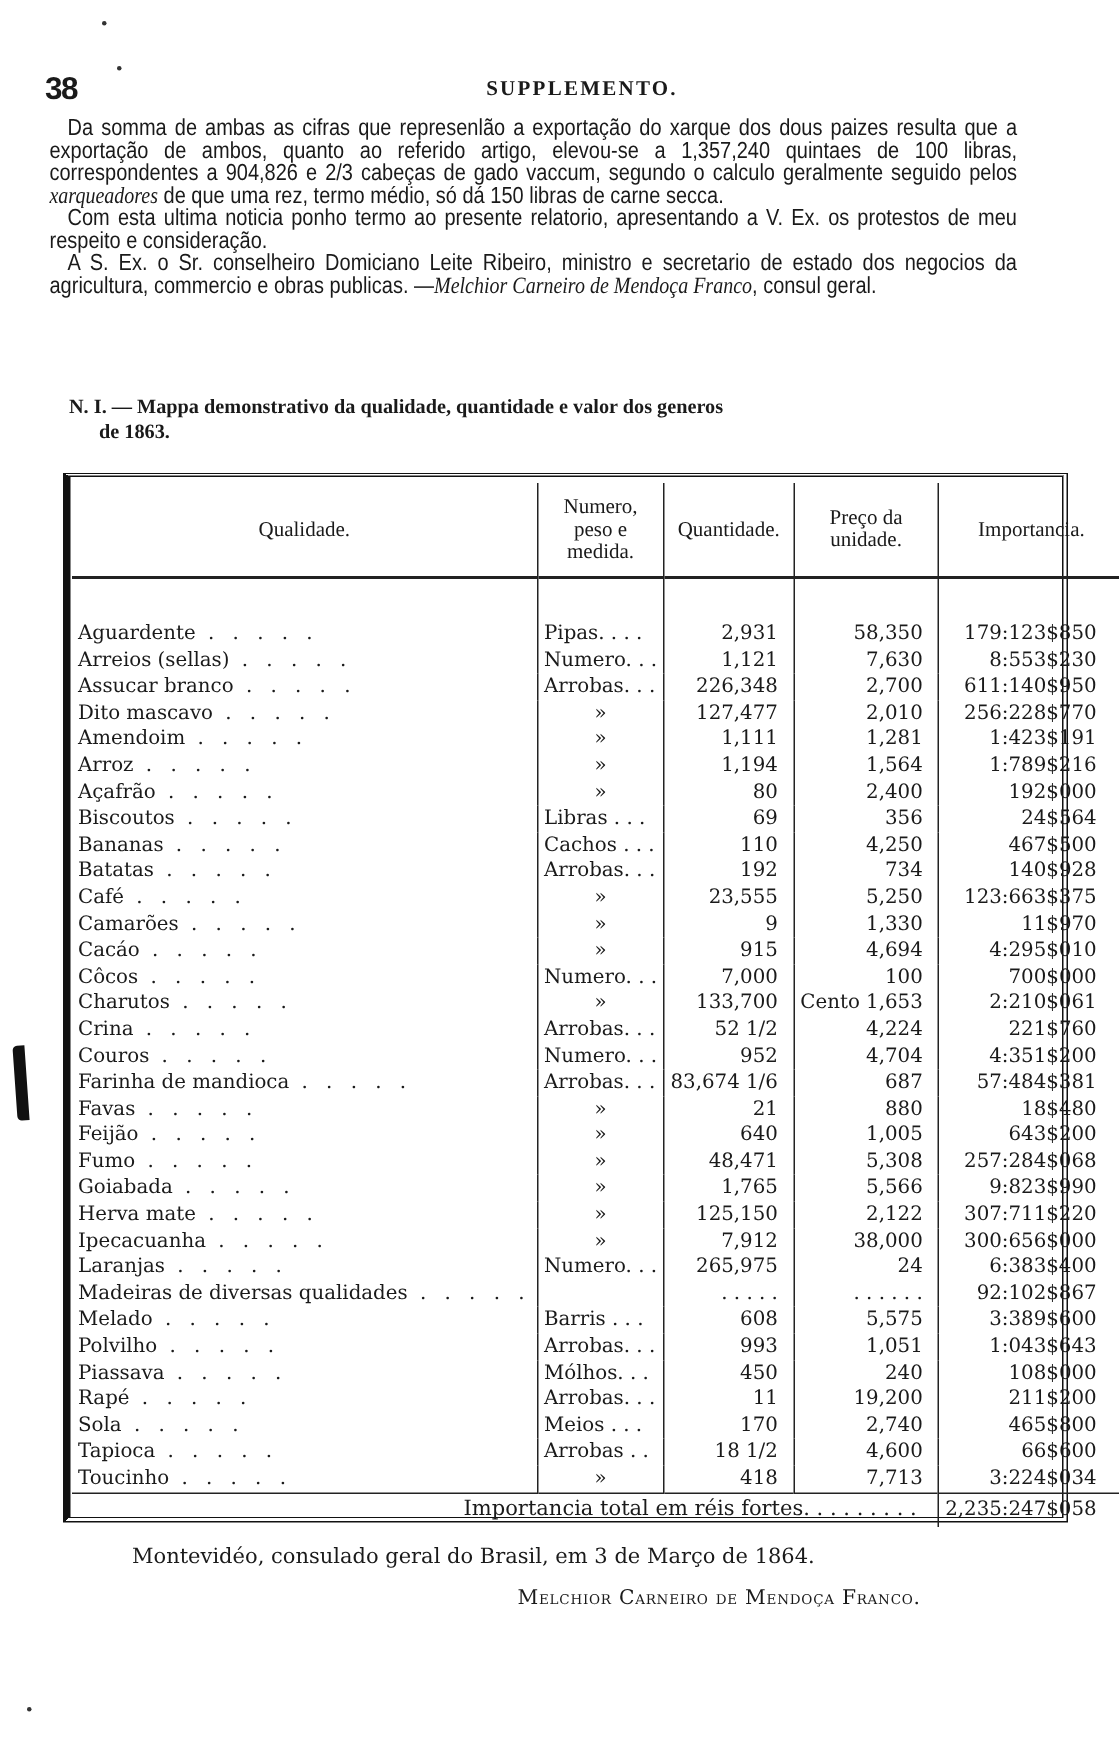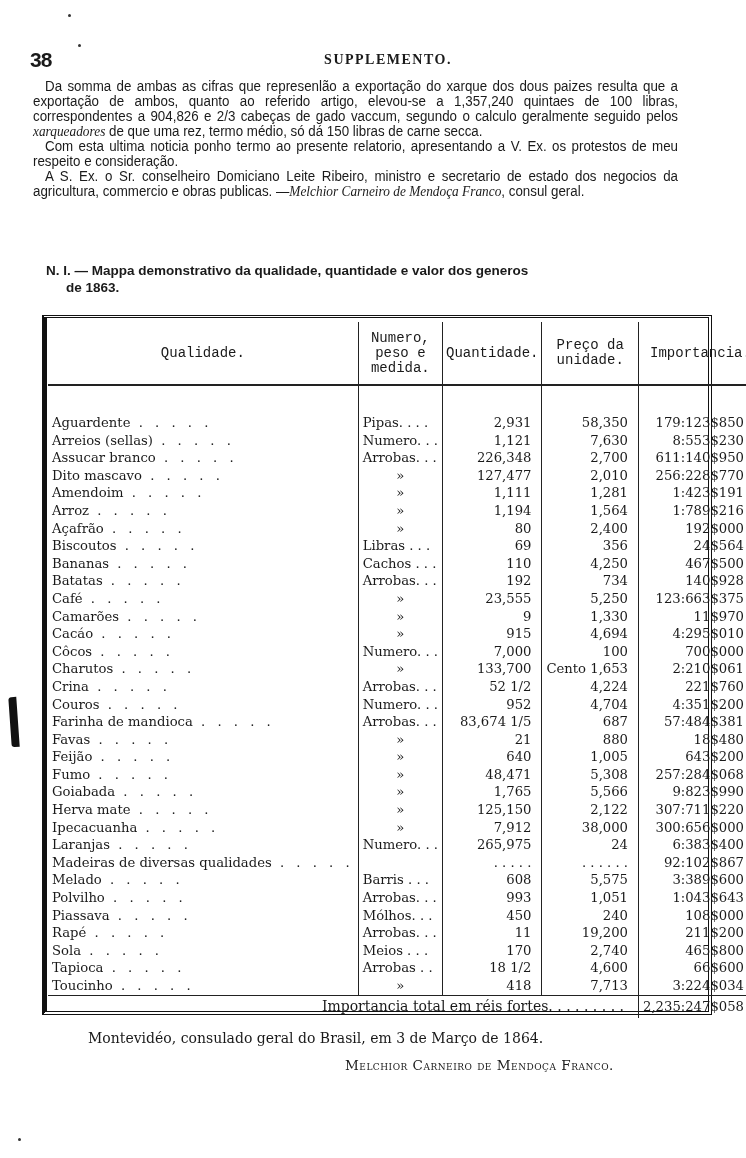--- a/index.html
+++ b/index.html
@@ -13,34 +13,34 @@
   .body-text {
     position: absolute; left: 33px; top: 78px; width: 645px;
     font-family: "Liberation Sans", sans-serif; font-stretch: condensed;
     font-size: 15.5px; line-height: 15px; text-align: justify;
     transform: scaleX(0.86); transform-origin: left top; width: 750px;
   }
   .body-text p { margin: 0; text-indent: 14px; }
   .body-text em { font-family: "Liberation Serif", serif; font-style: italic; }
   .caption {
     position: absolute; left: 46px; top: 262px; width: 640px;
-    font-family: Liberation Sans, sans-serif; font-weight: bold; font-size: 13.5px; line-height: 17px;
+    font-family: Liberation Serif, serif; font-weight: bold; font-size: 13.5px; line-height: 17px;
   }
   .caption .l2, .caption .l3 { padding-left: 20px; display: block; }
   .table-frame {
     position: absolute; left: 42px; top: 315px; width: 670px; height: 700px;
     border-top: 3px double #111; border-left: 5px solid #111; border-right: 4px double #111; border-bottom: 4px double #111;
     box-sizing: border-box;
   }
   table.mapa {
     position: absolute; left: 48px; top: 322px; width: 660px;
     border-collapse: collapse; font-family: "DejaVu Serif", serif; font-size: 13.2px;
   }
   table.mapa th {
-    font-family: Liberation Mono, monospace; font-weight: normal; font-size: 14px;
+    font-family: Liberation Serif, serif; font-weight: normal; font-size: 14px;
     height: 62px; border-right: 1px solid #222; border-bottom: 2px solid #222; vertical-align: middle; text-align: center;
     line-height: 15px; padding: 0 3px;
   }
   table.mapa th:last-child, table.mapa td:last-child { border-right: none; }
   table.mapa td { border-right: 1px solid #222; padding: 0 4px; height: 17.6px; line-height: 17.6px; white-space: nowrap; }
   table.mapa tr.first td { padding-top: 28px; }
   td.q { width: 170px; }
   td.u { width: 98px; }
   td.n { width: 96px; text-align: right; padding-right: 10px !important; }
   td.p { width: 110px; text-align: right; padding-right: 10px !important; margin-left: 44px; }
@@ -200,21 +200,21 @@
       <tr>
         <td class="q">Couros<span class="dots"> . . . . .</span></td>
         <td class="u">Numero. . .</td>
         <td class="n">952</td>
         <td class="p">4,704</td>
         <td class="i">4:351$200</td>
       </tr>
       <tr>
         <td class="q">Farinha de mandioca<span class="dots"> . . . . .</span></td>
         <td class="u">Arrobas. . .</td>
-        <td class="n">83,674 1/5</td>
+        <td class="n">83,674 1/6</td>
         <td class="p">687</td>
         <td class="i">57:484$381</td>
       </tr>
       <tr>
         <td class="q">Favas<span class="dots"> . . . . .</span></td>
         <td class="u ditto">»</td>
         <td class="n">21</td>
         <td class="p">880</td>
         <td class="i">18$480</td>
       </tr>

